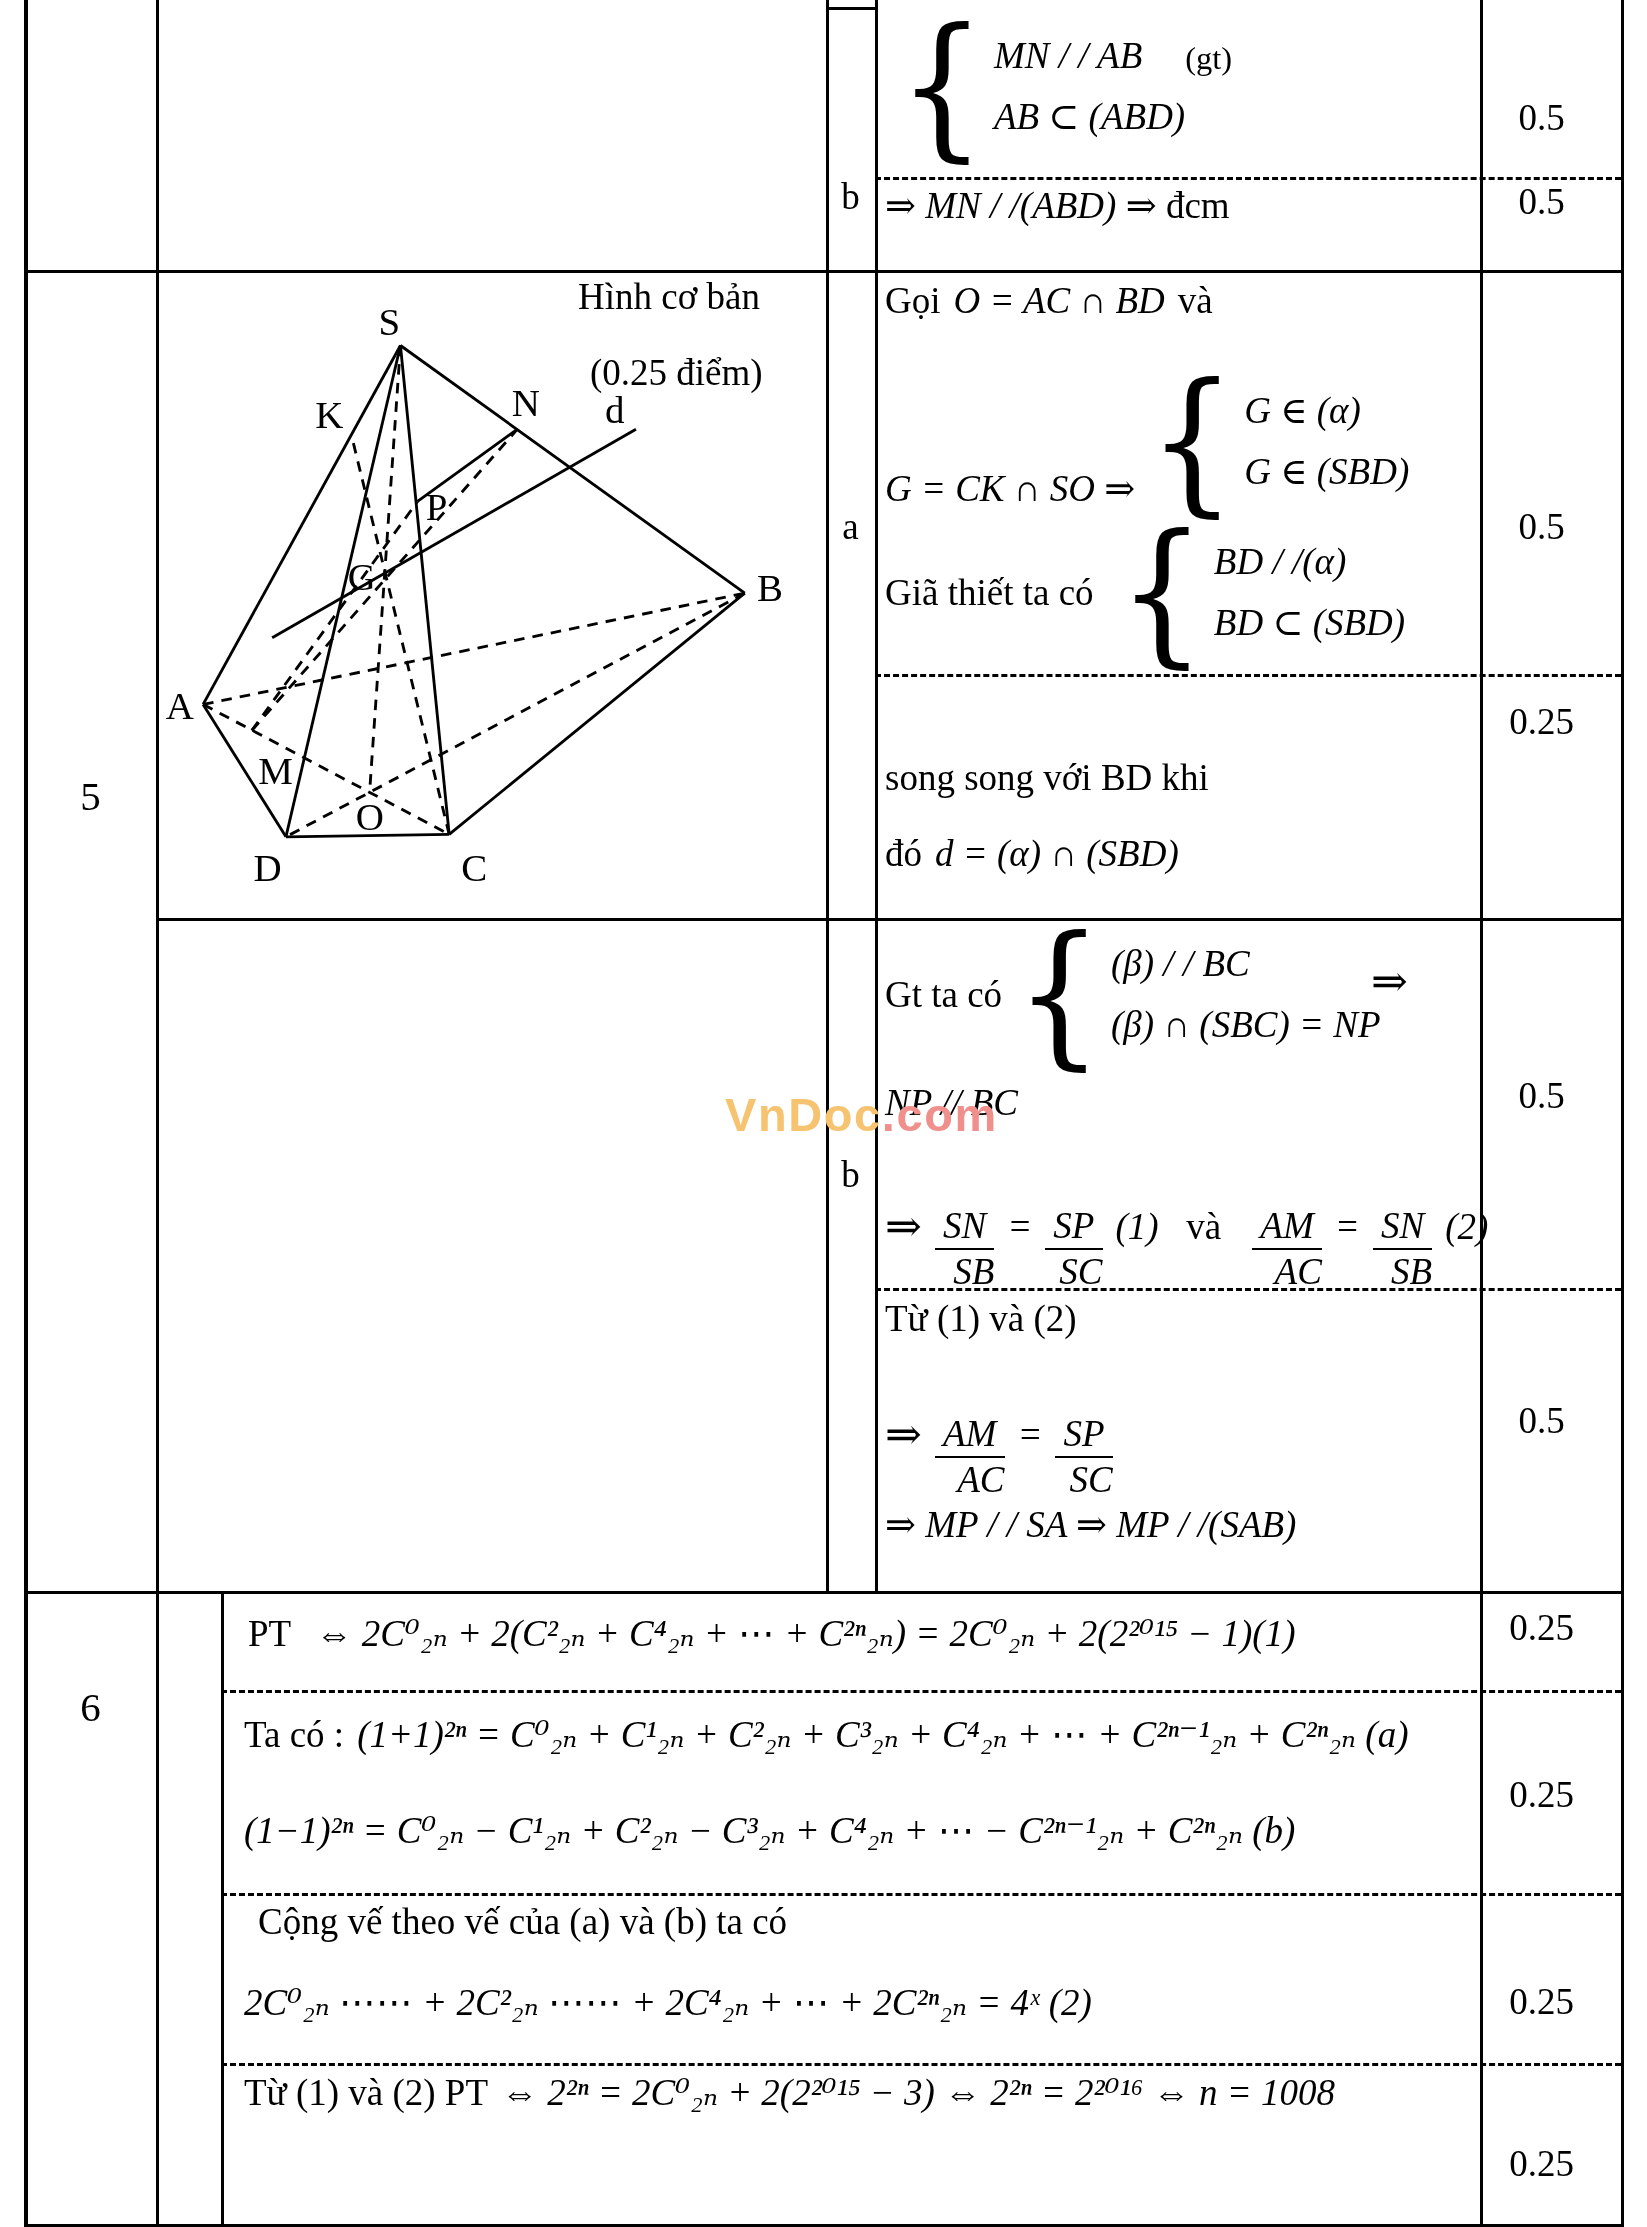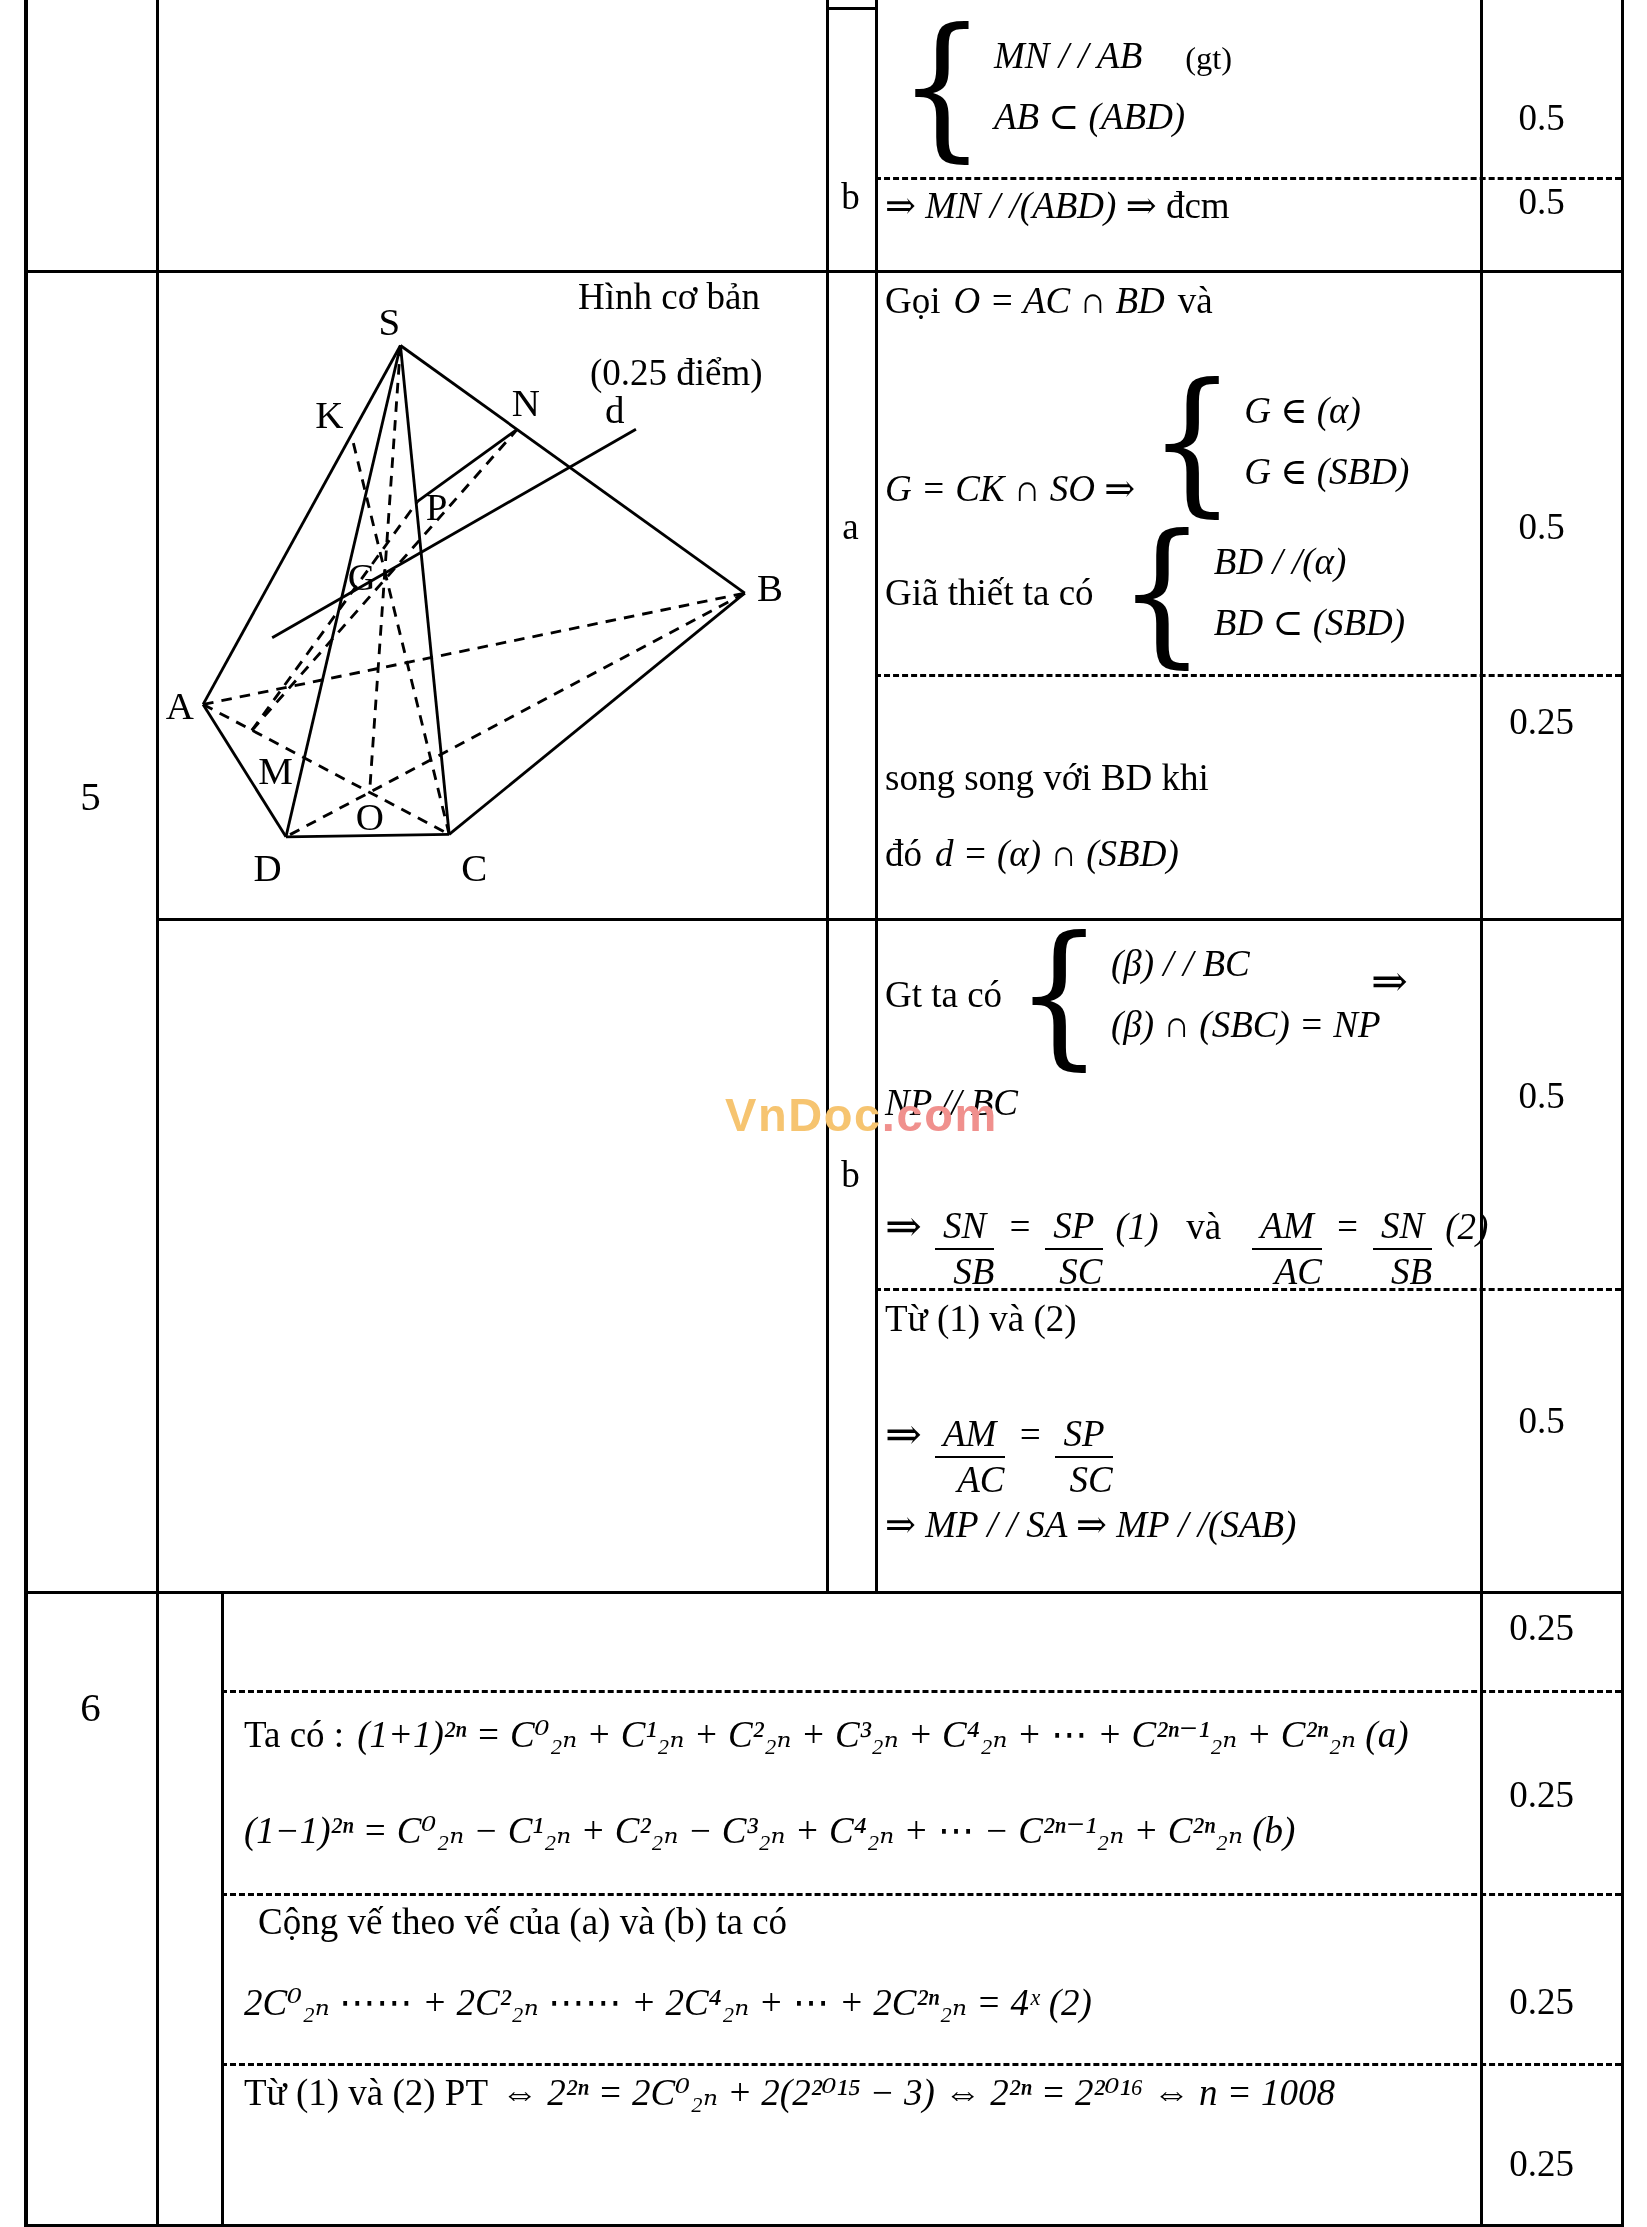--- a/index.html
+++ b/index.html
@@ -210,20 +210,24 @@
     <span class="frac">
         <span class="num">SP</span>
         <span class="den">SC</span>
       </span>
   </div>
   <div class="txt math" style="left:885px;top:1504px;">⇒ MP / / SA ⇒ MP / /(SAB)</div>
   <div class="score" style="top:1399px;">0.5</div>
 
   <div class="qnum" style="top:1683px;">6</div>
 
+  <div class="txt row" style="left:248px;top:1613px;">
+    <span class="up">PT</span>
+    <span class="math" style="margin-left:11.4px;">⇔ 2C⁰₂ₙ + 2(C²₂ₙ + C⁴₂ₙ + ⋯ + C²ⁿ₂ₙ) = 2C⁰₂ₙ + 2(2²⁰¹⁵ − 1)(1)</span>
+  </div>
   <div class="score" style="top:1606px;">0.25</div>
 
   <div class="txt row" style="left:244px;top:1714px;">
     <span class="up">Ta có :</span>
     <span class="math">(1+1)²ⁿ = C⁰₂ₙ + C¹₂ₙ + C²₂ₙ + C³₂ₙ + C⁴₂ₙ + ⋯ + C²ⁿ⁻¹₂ₙ + C²ⁿ₂ₙ (a)</span>
   </div>
   <div class="txt math" style="left:244px;top:1810px;">(1−1)²ⁿ = C⁰₂ₙ − C¹₂ₙ + C²₂ₙ − C³₂ₙ + C⁴₂ₙ + ⋯ − C²ⁿ⁻¹₂ₙ + C²ⁿ₂ₙ (b)</div>
   <div class="score" style="top:1773px;">0.25</div>
 
   <div class="txt up" style="left:258px;top:1901px;">Cộng vế theo vế của (a) và (b) ta có</div>

